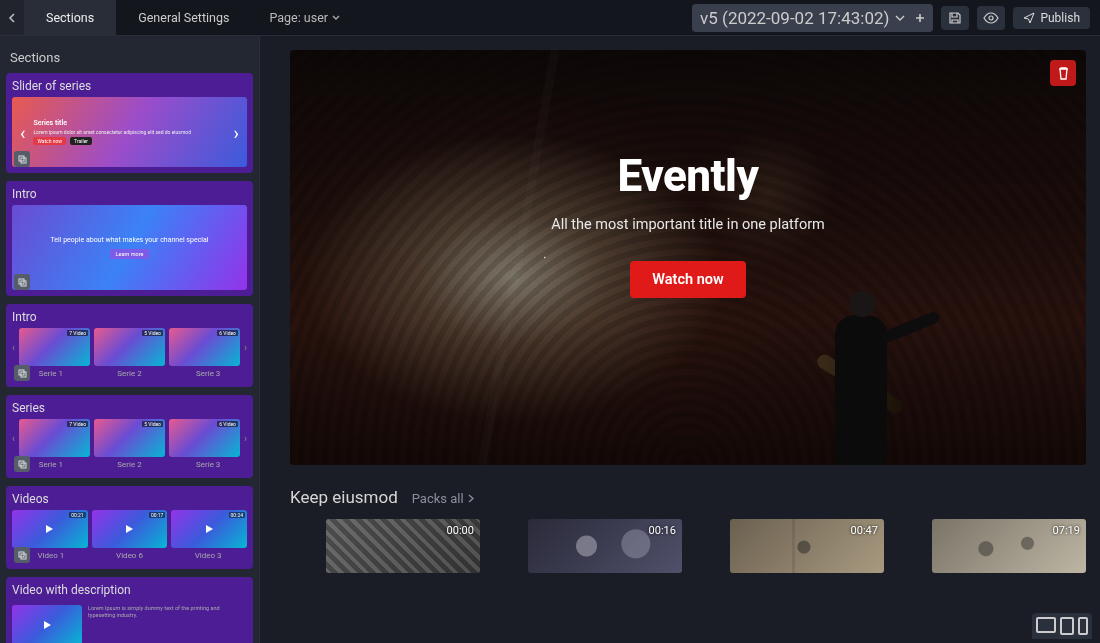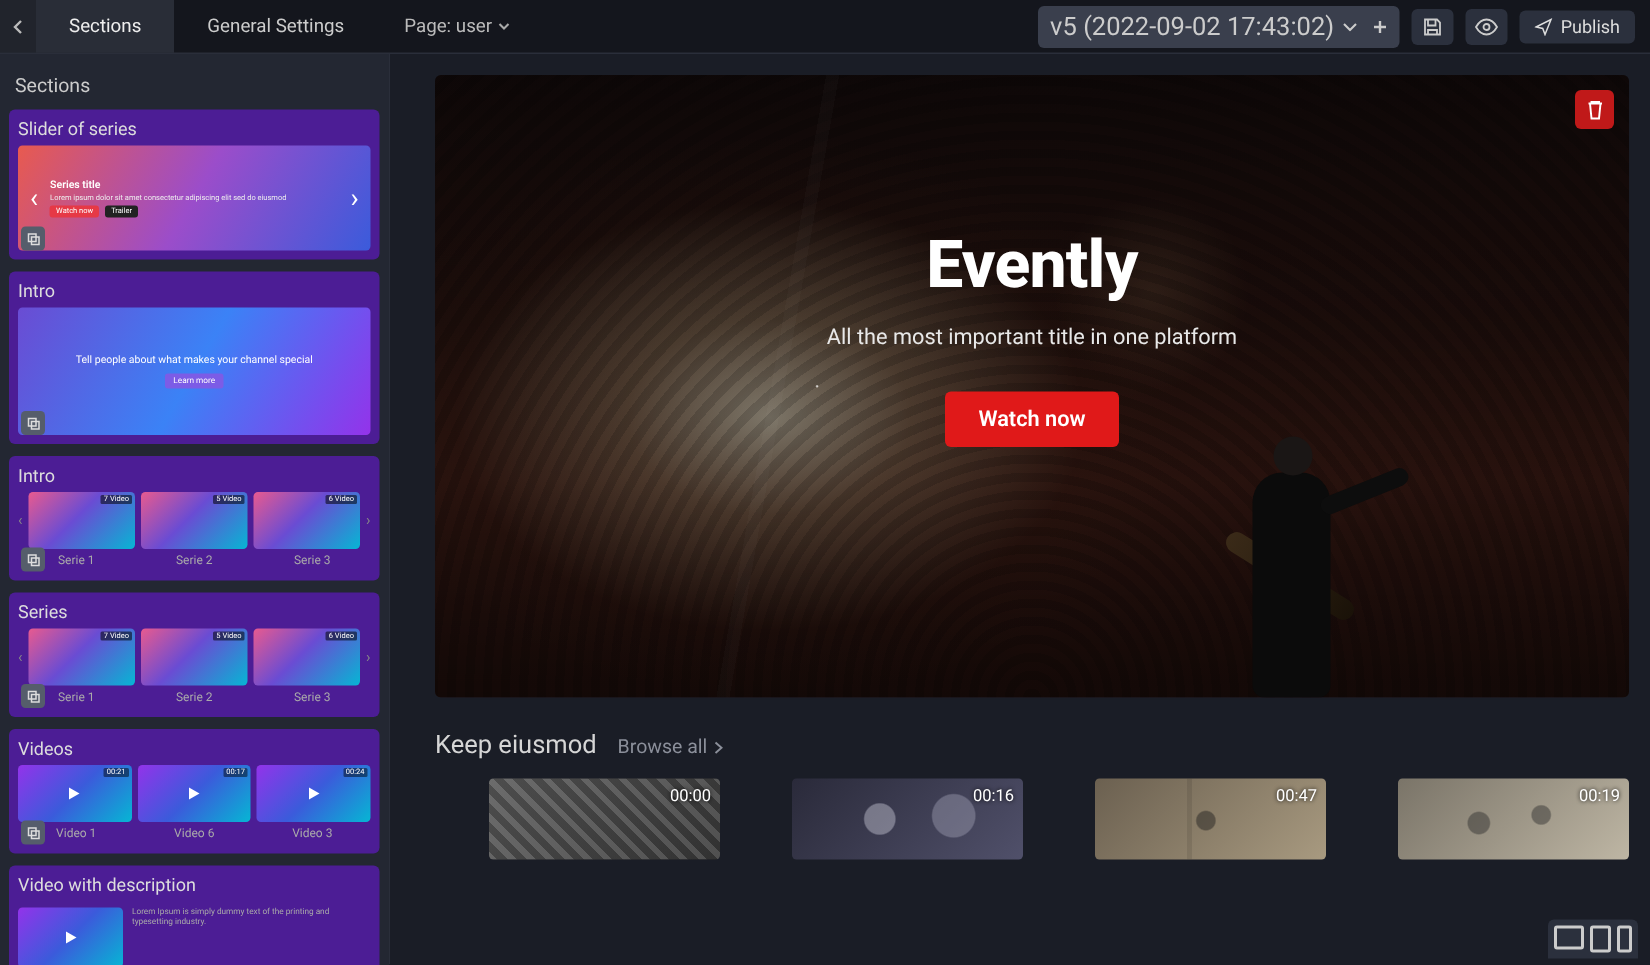--- a/index.html
+++ b/index.html
@@ -410,42 +410,42 @@
         <div class="hero-title">Evently</div>
         <div class="hero-sub">All the most important title in one platform</div>
         <div class="hero-cta">Watch now</div>
       </div>
     </div>
 
     <div class="kw-row">
       <div class="kw-head">
         <div class="kw-title">Keep eiusmod</div>
         <div class="kw-browse">
-          <span>Browse all</span>
+          <span>Packs all</span>
           <svg width="6" height="9" viewBox="0 0 6 9">
               <path d="M1 1 5 4.5 1 8" stroke="#8b8f9a" stroke-width="1.3" fill="none"></path>
             </svg>
         </div>
       </div>
       <div class="kw-thumbs">
         <div class="kw-thumb s1">
             <div class="pattern"></div>
             <span class="dur">00:00</span>
           </div>
         <div class="kw-thumb s2">
             <div class="pattern"></div>
             <span class="dur">00:16</span>
           </div>
         <div class="kw-thumb s3">
             <div class="pattern"></div>
             <span class="dur">00:47</span>
           </div>
         <div class="kw-thumb s4">
             <div class="pattern"></div>
-            <span class="dur">00:19</span>
+            <span class="dur">07:19</span>
           </div>
       </div>
     </div>
   </div>
 </div>
 
 <div class="bottom-icons">
   <div class="bi"></div>
   <div class="bi tablet"></div>
   <div class="bi phone"></div>

